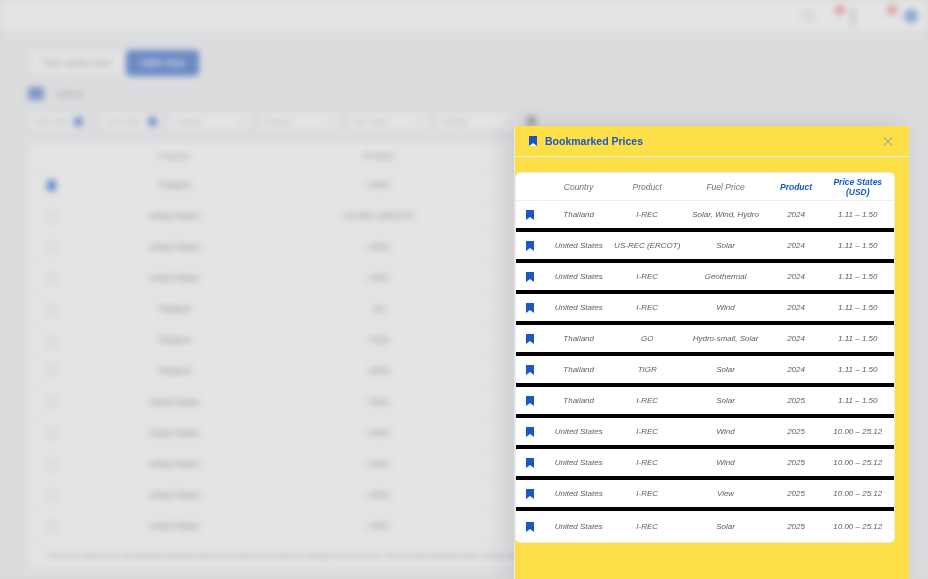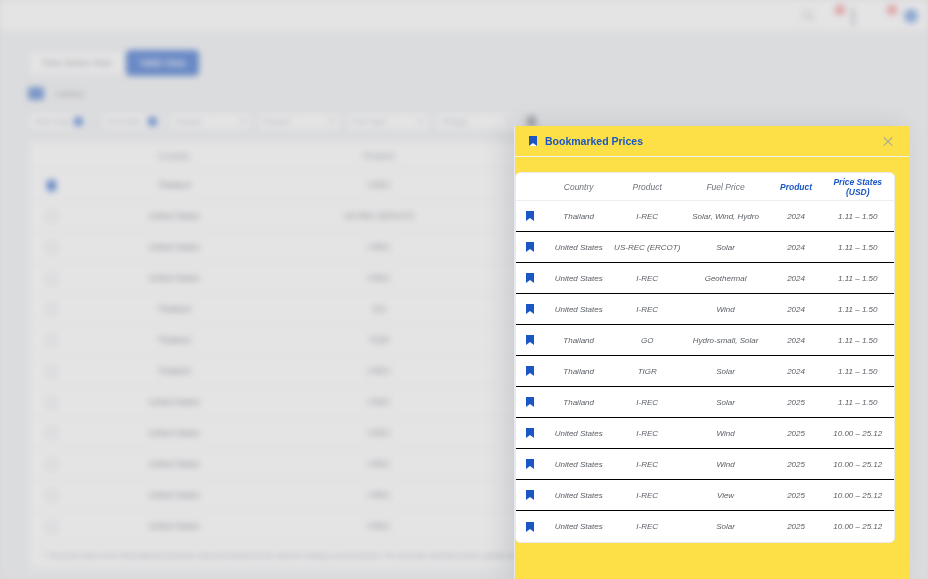--- a/index.html
+++ b/index.html
@@ -130,21 +130,21 @@
   .close-x::before, .close-x::after {
     content: ""; position: absolute; left: 1px; top: 6.5px; width: 12px; height: 1.2px; background: #9aa0a7;
   }
   .close-x::before { transform: rotate(45deg); }
   .close-x::after { transform: rotate(-45deg); }
 
   .tbl-wrap { margin: 15px 14px 0 0; border: 1px solid #e8eaed; border-radius: 5px; overflow: hidden; font-style: italic; }
   .p-thead { display: flex; height: 28px; align-items: center; border-bottom: 1px solid #eceef0; background: #fff; }
   .p-th { font-size: 8.5px; color: #70757c; text-align: center; }
   .p-th.accent { color: #1a56c4; font-weight: bold; }
-  .p-row { display: flex; height: 31px; align-items: center; border-bottom: 1px solid #000000; background: #fff; }
+  .p-row { display: flex; height: 31px; align-items: center; border-bottom: 4px solid #000000; background: #fff; }
   .p-row:last-child { border-bottom: none; }
   .c-flag { width: 28px; display: flex; justify-content: center; align-items: center; }
   .c-country { width: 72px; text-align: center; }
   .c-product { width: 68px; text-align: center; }
   .c-fuel { width: 92px; text-align: center; }
   .c-vintage { width: 52px; text-align: center; }
   .c-price { width: 74px; text-align: center; }
   .p-cell { font-size: 8px; color: #5b6066; }
   .p-flag { width: 8px; height: 10px; background: #1a56c4; position: relative; }
   .p-flag::after {

